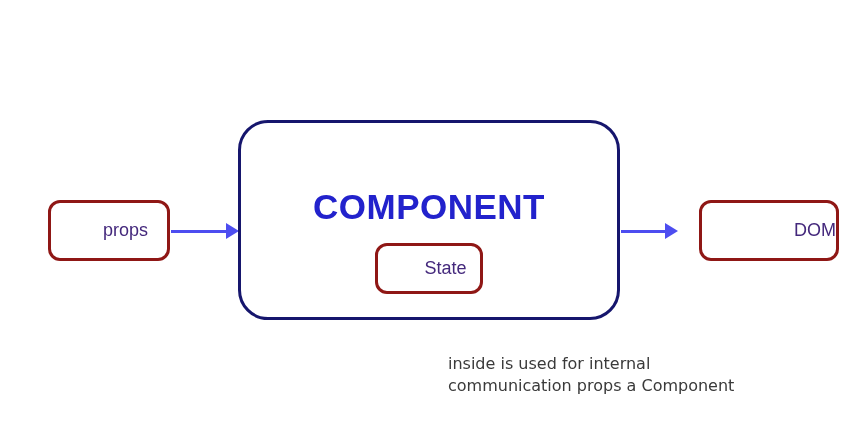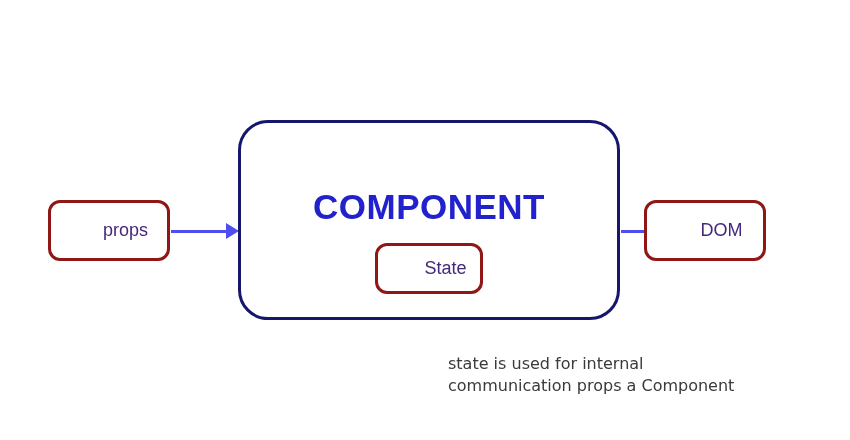--- a/index.html
+++ b/index.html
@@ -27,21 +27,21 @@
     border-radius: 12px;
     display: flex;
     align-items: center;
     justify-content: center;
     background: var(--bg);
     font-size: 18px;
     color: var(--box-text);
     padding-left: 33px;
   }
   .props-box { left: 48px; top: 200px; width: 122px; height: 61px; }
-  .dom-box   { left: 644px; top: 200px; width: 122px; height: 61px; }
+  .dom-box   { left: 699px; top: 200px; width: 140px; height: 61px; justify-content: flex-end; }
   .component-box {
     position: absolute;
     left: 238px; top: 120px; width: 382px; height: 200px;
     border: 3px solid var(--navy-border);
     border-radius: 30px;
     background: var(--bg);
   }
   .component-title {
     position: absolute;
     left: 0; top: 64px; width: 100%;
@@ -104,17 +104,17 @@
   <div class="arrow arrow-2">
     <div class="arrow-line"></div>
     <div class="arrow-head"></div>
   </div>
 
   <div class="box dom-box">
     <span>DOM</span>
   </div>
 
   <div class="caption">
-    <div>state is used for internal</div>
+    <div>inside is used for internal</div>
     <div>communication props a Component</div>
   </div>
 
 </div>
 
 </body></html>

